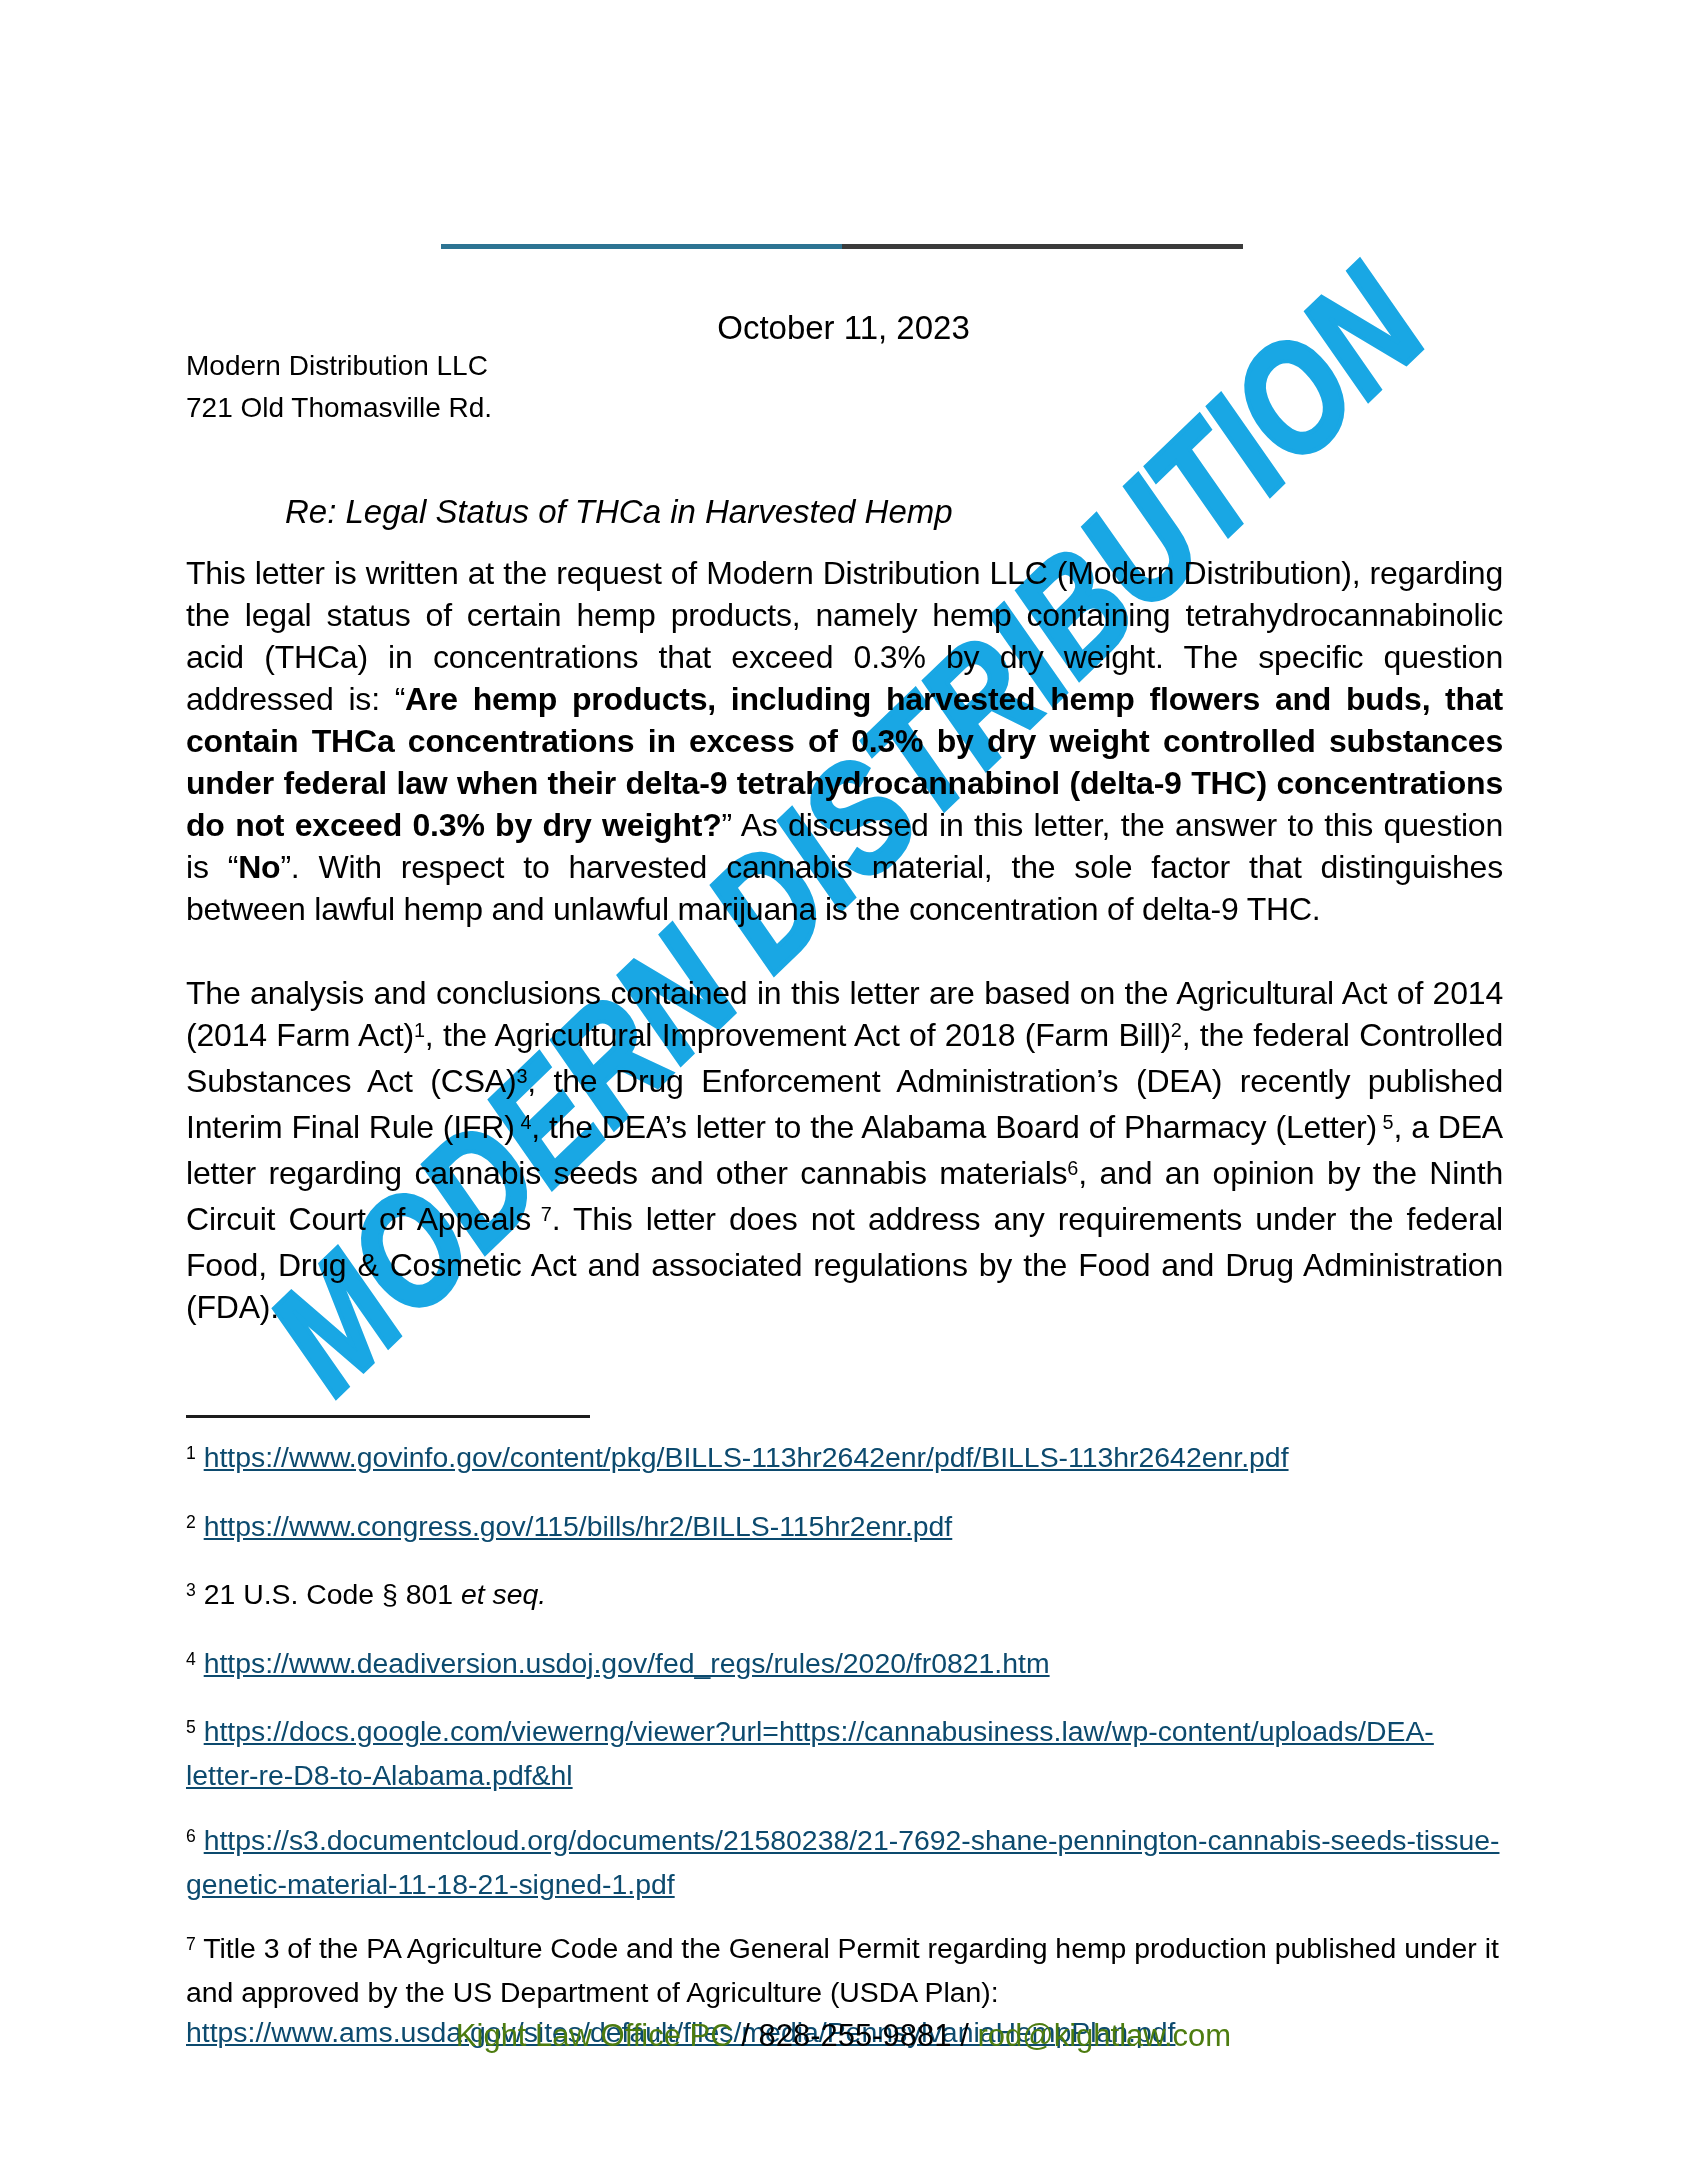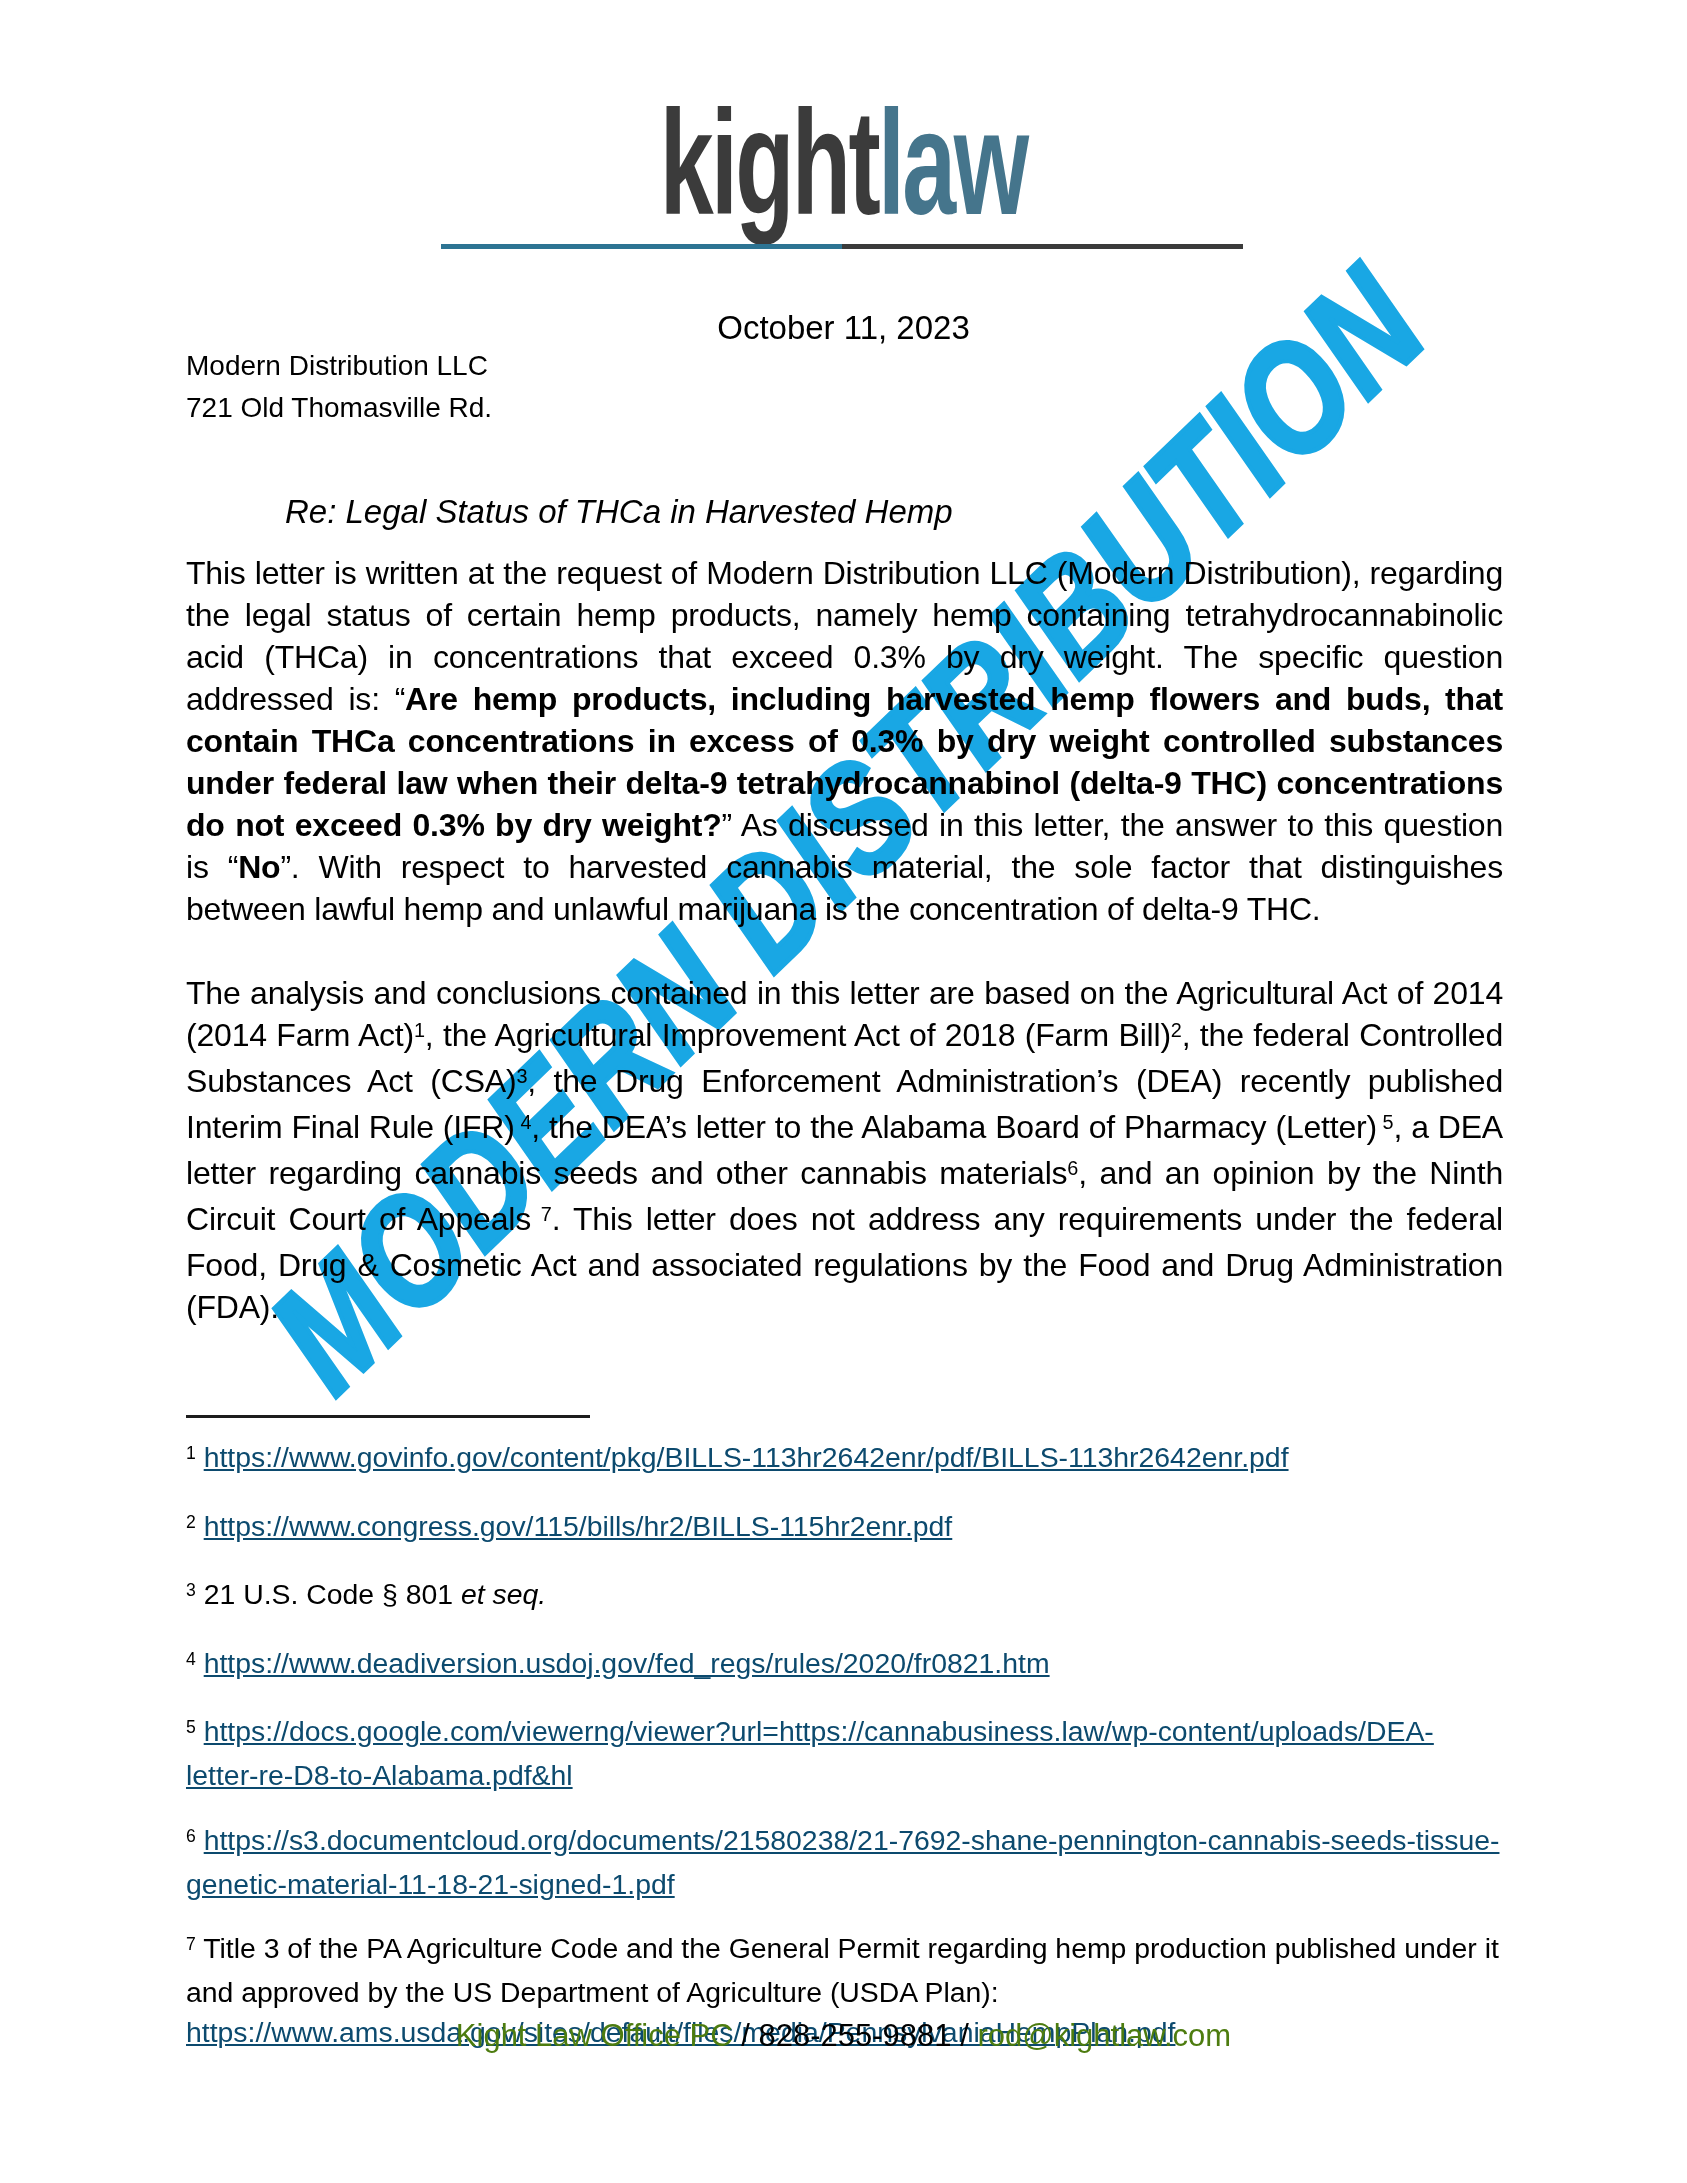--- a/index.html
+++ b/index.html
@@ -65,23 +65,20 @@
 </style>
 </head>
 <body>
 
 <div class="page">
 
   <div class="watermark">MODERN DISTRIBUTION</div>
 
   <div class="content">
 
-    <div class="logo">
-      <div class="logo-inner"><span class="logo-dark">kight</span><span class="logo-teal">law</span></div>
-    </div>
 
     <div class="rule">
       <span class="rule-teal"></span>
       <span class="rule-dark"></span>
     </div>
 
     <div class="date">October 11, 2023</div>
 
     <div class="recipient">
       <div>Modern Distribution LLC</div>

